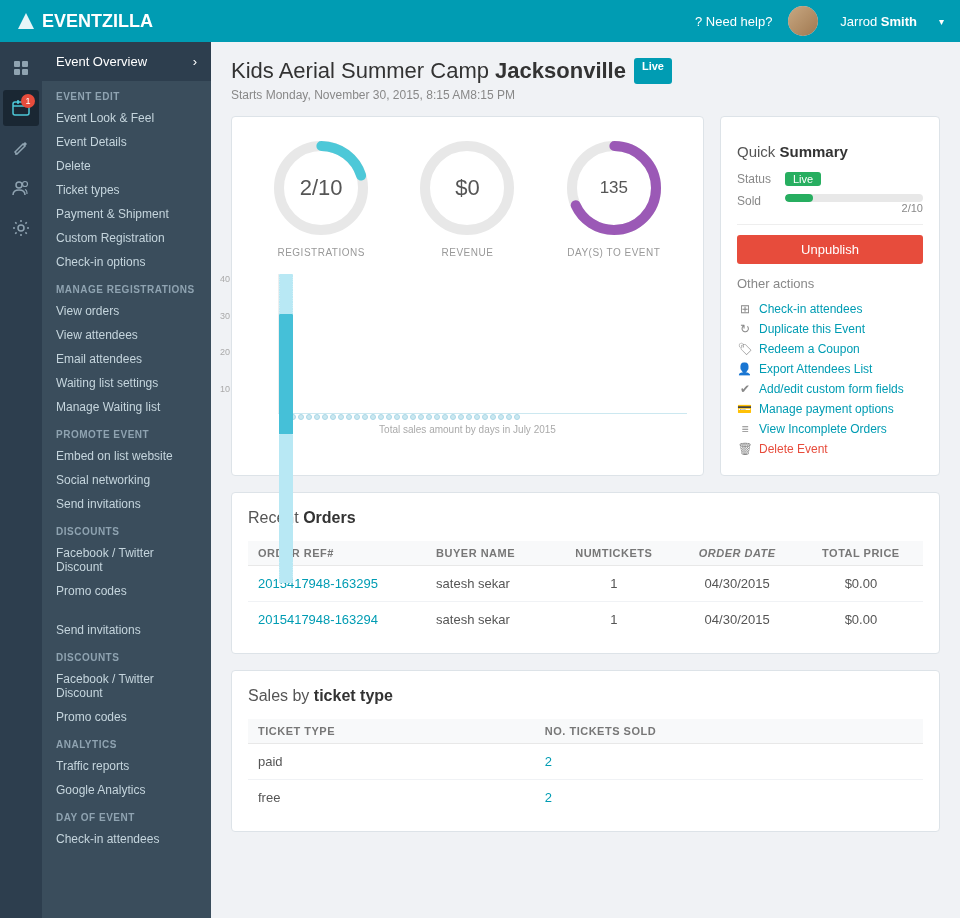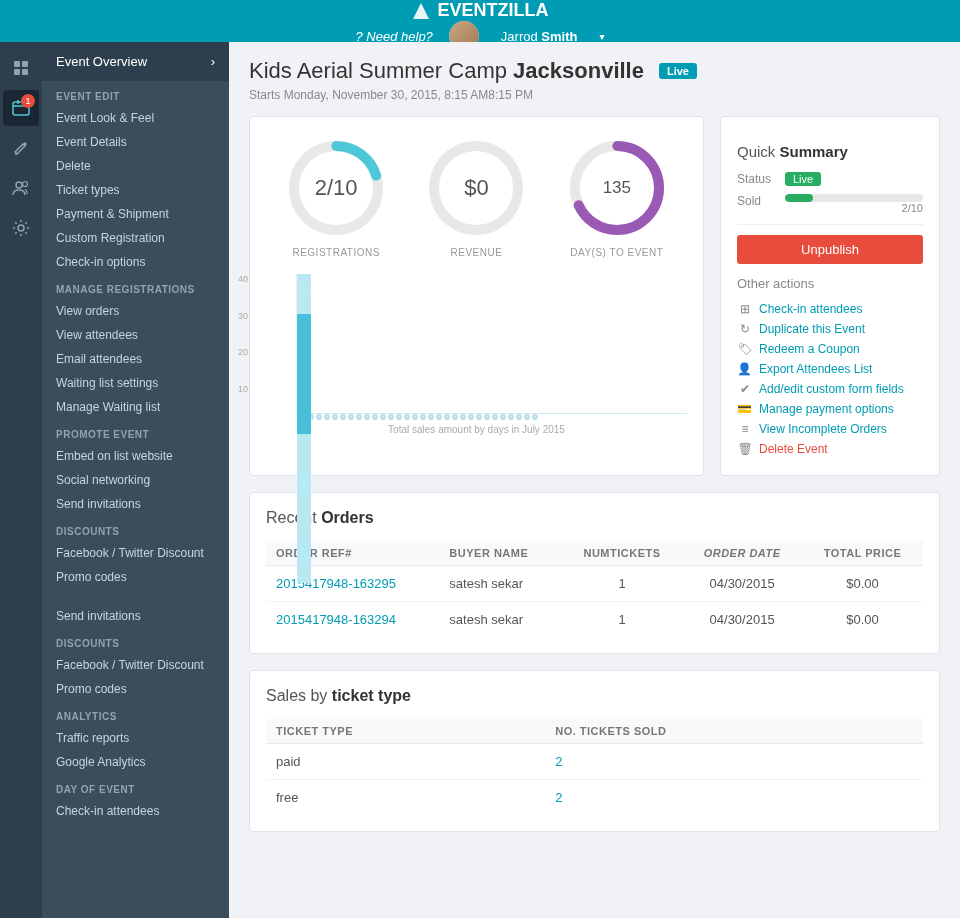--- a/index.html
+++ b/index.html
@@ -7,50 +7,49 @@
 
     
     .topnav {
       background: #009cb3;
       height: 42px;
       display: flex;
       align-items: center;
       justify-content: space-between;
       padding: 0 16px;
       flex-shrink: 0;
-      flex-direction: column;
     }
     .topnav-logo {
       display: flex; align-items: center; gap: 6px; color: #fff; font-size: 18px; font-weight: 700;
     }
     .topnav-logo span { color: #fff; }
     .topnav-logo strong { color: #fff; font-weight: 900; }
     .topnav-right { display: flex; align-items: center; gap: 16px; color: #fff; font-size: 13px; }
-    .topnav-help { color: #fff; font-size: 13px; font-style: italic; }
+    .topnav-help { color: #fff; font-size: 13px; }
     .topnav-user { display: flex; align-items: center; gap: 22px; cursor: pointer; }
     .topnav-avatar { width: 30px; height: 30px; border-radius: 50%; background: #ccc; overflow: hidden; display: flex; align-items: center; justify-content: center; }
     .topnav-avatar-img { width: 30px; height: 30px; border-radius: 50%; background: linear-gradient(135deg, #c8a882, #a07850); }
     .topnav-username { color: #fff; font-size: 13px; }
     .topnav-username strong { font-weight: 700; }
     .topnav-chevron { color: #fff; font-size: 10px; }
 
     
     .layout { display: flex; flex: 1; overflow: hidden; }
 
     
     .icon-sidebar {
       width: 42px; background: #2d3e4e; display: flex; flex-direction: column; align-items: center; padding-top: 8px; gap: 4px; flex-shrink: 0;
     }
     .icon-sidebar-item { width: 36px; height: 36px; display: flex; align-items: center; justify-content: center; color: #8fa3b1; font-size: 16px; cursor: pointer; border-radius: 3px; position: relative; }
     .icon-sidebar-item:hover, .icon-sidebar-item.active { background: #1a2733; color: #fff; }
     .icon-sidebar-item .badge { position: absolute; top: 4px; right: 4px; background: #e74c3c; color: #fff; font-size: 9px; width: 14px; height: 14px; border-radius: 50%; display: flex; align-items: center; justify-content: center; }
 
     
     .left-sidebar {
-      width: 187px; background: #3a4d5c; overflow-y: auto; flex-shrink: 0; padding-bottom: 20px;
+      width: 169px; background: #3a4d5c; overflow-y: auto; flex-shrink: 0; padding-bottom: 20px;
     }
     .left-sidebar::-webkit-scrollbar { width: 4px; }
     .left-sidebar::-webkit-scrollbar-track { background: #3a4d5c; }
     .left-sidebar::-webkit-scrollbar-thumb { background: #5a7a8a; }
 
     .sidebar-event-overview {
       display: flex; align-items: center; justify-content: space-between;
       padding: 12px 14px; background: #2d3e4e; color: #fff; font-size: 13px; cursor: pointer;
     }
     .sidebar-section-label {
@@ -60,21 +59,21 @@
       display: block; padding: 5px 14px; color: #c5d5dd; font-size: 12px; cursor: pointer; text-decoration: none;
     }
 
     
     .main-content { flex: 1; overflow-y: auto; padding: 16px 20px; background: #f0f2f5; }
     .main-content::-webkit-scrollbar { width: 6px; }
     .main-content::-webkit-scrollbar-track { background: #e8ebee; }
     .main-content::-webkit-scrollbar-thumb { background: #bbb; }
 
     
-    .event-header { display: flex; align-items: center; gap: 15px; margin-bottom: 4px; flex-wrap: wrap; }
+    .event-header { display: flex; gap: 8px; margin-bottom: 4px; flex-wrap: wrap; }
     .event-title { font-size: 22px; font-weight: 400; color: #333; }
     .event-title strong { font-weight: 700; }
     .live-badge { background: #009cb3; color: #fff; font-size: 11px; padding: 2px 8px; border-radius: 3px; font-weight: 600; }
     .event-subtitle { color: #888; font-size: 12px; margin-bottom: 14px; }
 
     
     .top-section { display: flex; gap: 16px; margin-bottom: 16px; }
     .chart-section { flex: 1; background: #fff; border: 1px solid #dde3e8; border-radius: 4px; padding: 16px; }
     .quick-summary { width: 220px; background: #fff; border: 1px solid #dde3e8; border-radius: 4px; padding: 16px; flex-shrink: 0; }
 

